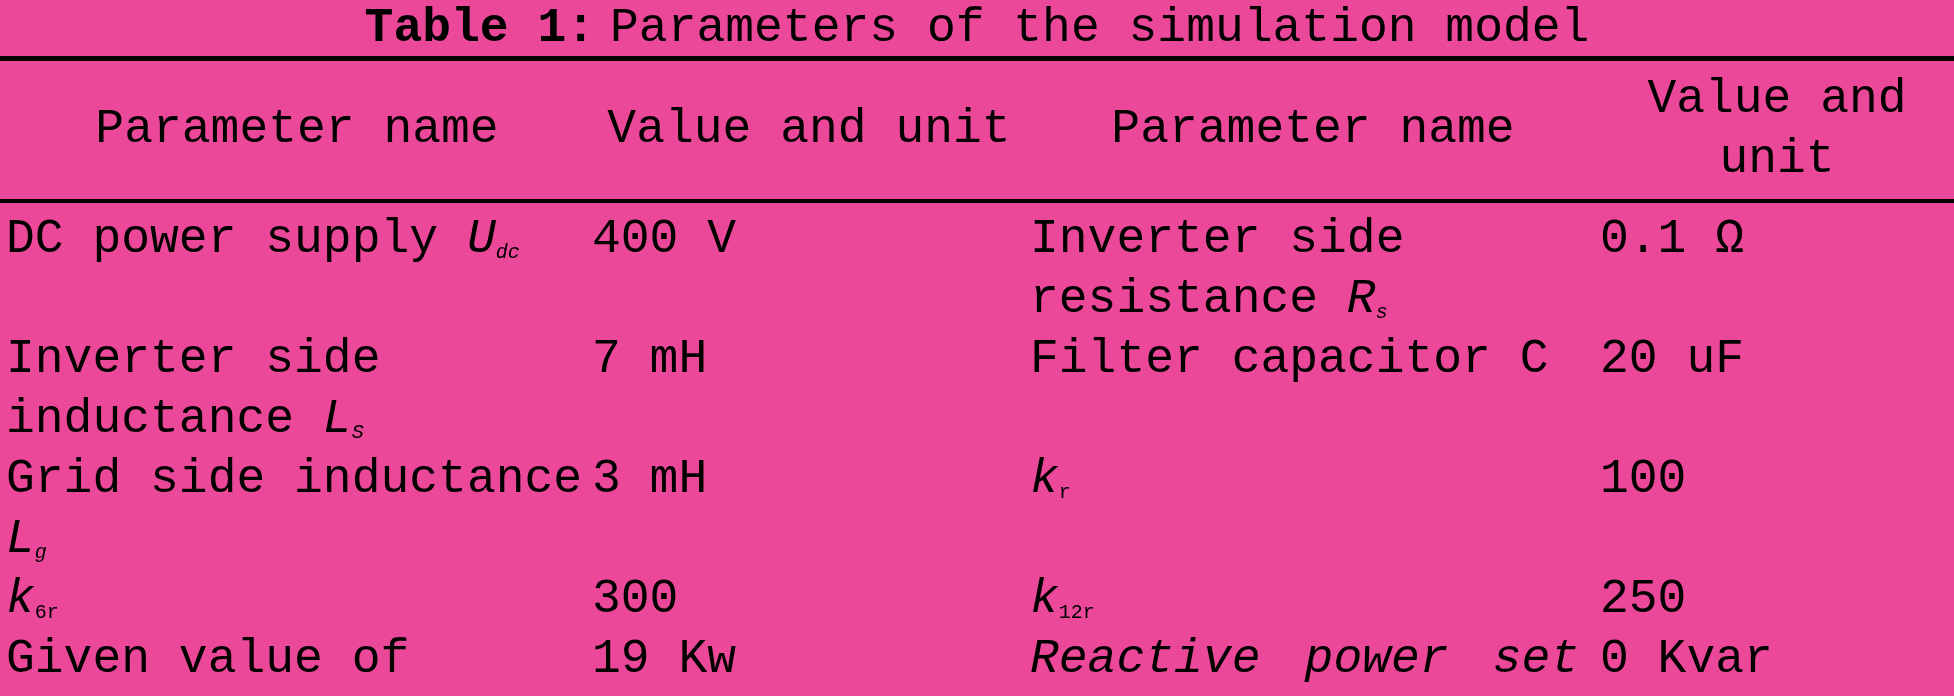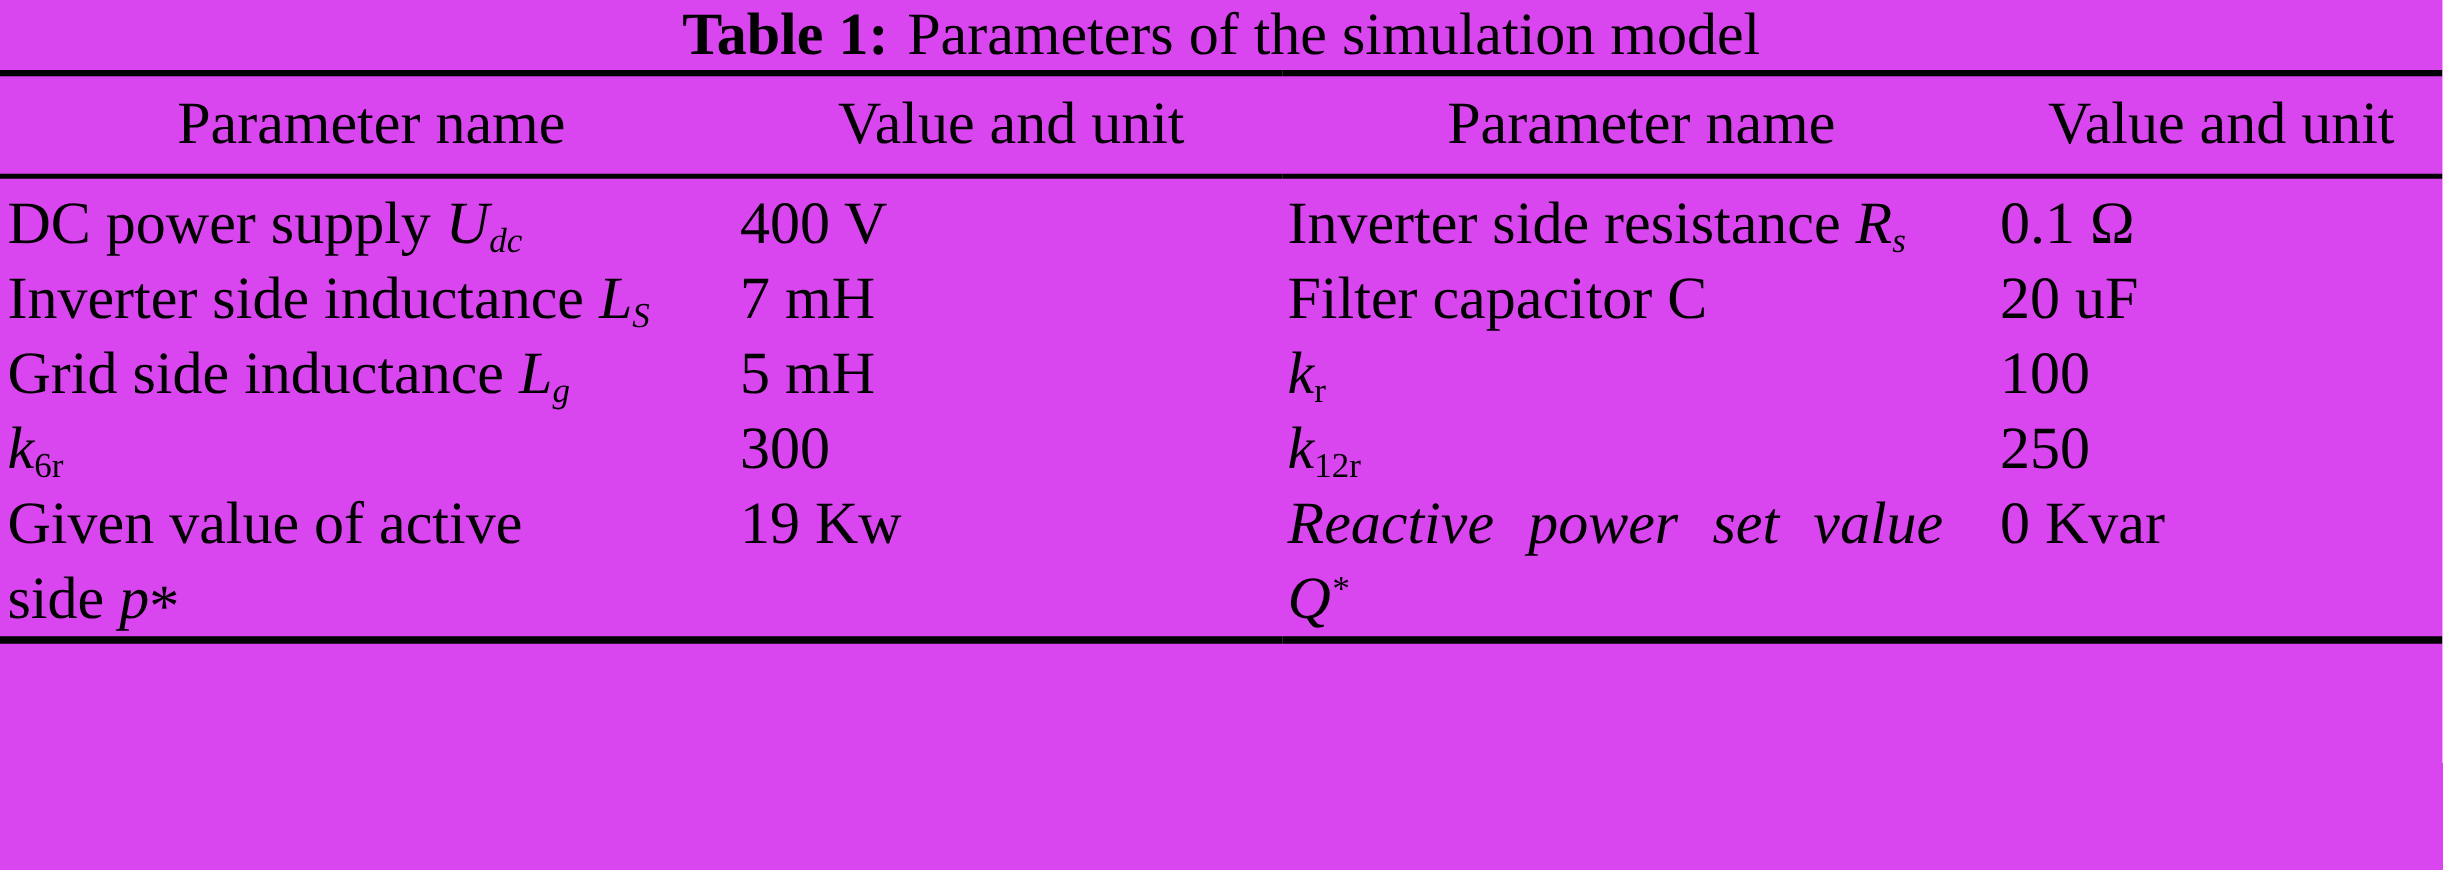--- a/index.html
+++ b/index.html
@@ -1,23 +1,23 @@
 <!DOCTYPE html>
 <html><head>
 <meta charset="utf-8">
 <style>
   * { margin: 0; padding: 0; box-sizing: border-box; }
   html, body { background: #ffffff; }
   .page {
     position: relative;
     width: 1954px;
     height: 696px;
-    background: #d946ef;
+    background: #ec4899;
     color: #000000;
-    font-family: Liberation Serif, serif;
+    font-family: Liberation Mono, monospace;
     font-size: 48px;
     overflow: hidden;
   }
   .caption {
     height: 56px;
     line-height: 56px;
     text-align: center;
     white-space: nowrap;
   }
   .caption .cap-label { font-weight: bold; }
@@ -43,21 +43,21 @@
     vertical-align: top;
     text-align: left;
     line-height: 60px;
     padding: 0 0 0 4px;
   }
   th:first-child, td:first-child { padding-left: 6px; }
   tbody tr:first-child td { padding-top: 6px; }
 
   .sym { font-style: italic; }
   sub.s, sub.si {
-    font-size: 28px;
+    font-size: 20px;
     line-height: 0;
     vertical-align: -0.28em;
   }
   sub.si { font-style: italic; }
   sup.sp {
     font-size: 28px;
     line-height: 0;
     vertical-align: 0.5em;
   }
   .ast { display: inline-block; transform: translateY(0.14em); }
@@ -99,21 +99,21 @@
 
       <tr>
         <td><span>Inverter side inductance </span><span class="sym">L</span><sub class="si">S</sub></td>
         <td>7 mH</td>
         <td>Filter capacitor C</td>
         <td>20 uF</td>
       </tr>
 
       <tr>
         <td><span>Grid side inductance </span><span class="sym">L</span><sub class="si">g</sub></td>
-        <td>5 mH</td>
+        <td>3 mH</td>
         <td><span class="sym">k</span><sub class="s">r</sub></td>
         <td>100</td>
       </tr>
 
       <tr>
         <td><span class="sym">k</span><sub class="s">6r</sub></td>
         <td>300</td>
         <td><span class="sym">k</span><sub class="s">12r</sub></td>
         <td>250</td>
       </tr>

